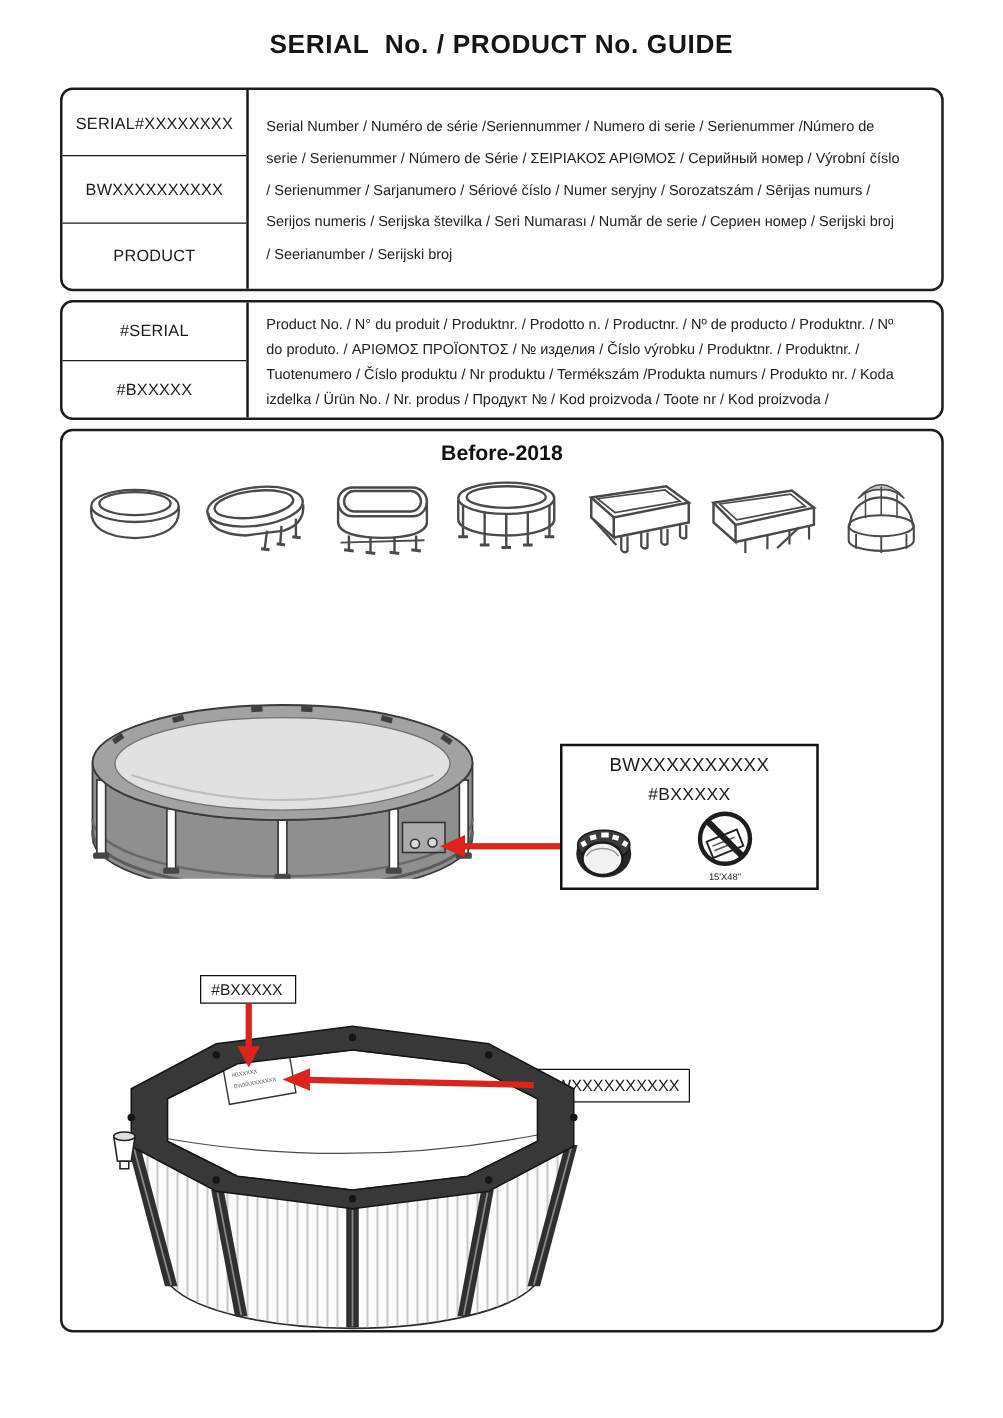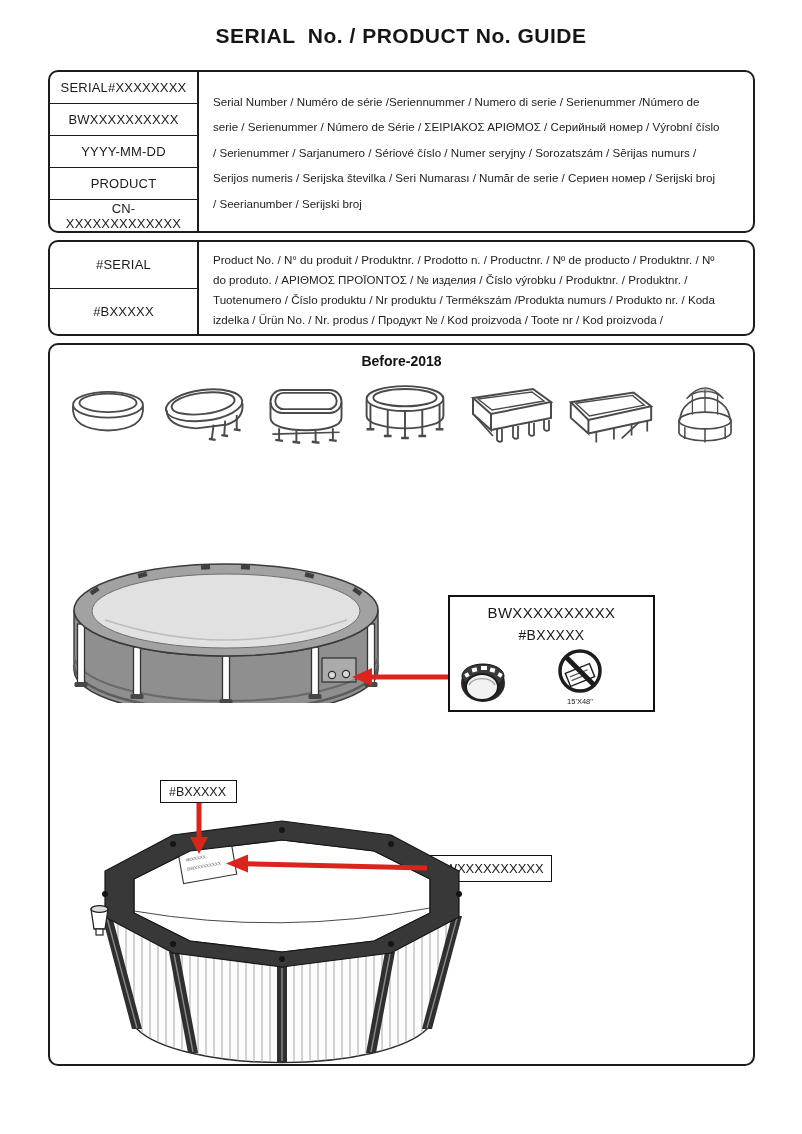--- a/index.html
+++ b/index.html
@@ -14,21 +14,21 @@
             font-size:13px;letter-spacing:.2px;border-bottom:1.5px solid #1c1c1c;padding:0 4px;text-align:center;}
   .codecell:last-child{border-bottom:none;}
   .desccell{flex:1;padding:8px 32px 6px 14px;font-size:11.6px;color:#222;}
   #serialBox{top:70px;height:163px;}
   #serialBox .desccell{line-height:25.5px;display:flex;align-items:center;}
   #productBox{top:240px;height:96px;}
   #productBox .desccell{line-height:20px;display:flex;align-items:flex-start;}
   #diagramBox{position:absolute;left:48px;top:343px;width:707px;height:723px;
               border:2px solid #1c1c1c;border-radius:10px;background:#fff;box-sizing:border-box;}
   .beforeHeading{position:absolute;left:0;top:8px;width:100%;text-align:center;
-                 font-size:14px;font-weight:bold;color:#111;}
+                 font-size:17px;font-weight:bold;color:#111;}
   .iconRow{position:absolute;left:10px;top:28px;width:685px;height:80px;display:flex;
            align-items:center;justify-content:space-between;padding:0 2px;}
   .iconRow svg{display:block;}
   .callout{position:absolute;border:2.5px solid #111;background:#fff;box-sizing:border-box;}
   #stickerCallout{left:398px;top:250px;width:207px;height:117px;}
   #stickerCallout .l1{margin-top:7px;text-align:center;font-size:15px;letter-spacing:.3px;}
   #stickerCallout .l2{margin-top:6px;text-align:center;font-size:14px;letter-spacing:.3px;}
   .sizeText{position:absolute;left:104px;top:100px;width:52px;text-align:center;font-size:7.5px;color:#222;}
   #productLabelBox{left:110px;top:435px;width:77px;height:23px;display:flex;align-items:center;
                    border-width:1.5px;padding-left:8px;font-size:12.5px;}
@@ -41,23 +41,21 @@
 <body>
 
 <div id="page">
 
   <div class="title">SERIAL  No. / PRODUCT No. GUIDE</div>
 
   <div class="rbox" id="serialBox">
     <div class="codecol">
       <div class="codecell">SERIAL#XXXXXXXX</div>
       <div class="codecell">BWXXXXXXXXXX</div>
-      <div class="codecell">YYYY-MM-DD</div>
       <div class="codecell">PRODUCT</div>
-      <div class="codecell">CN-XXXXXXXXXXXXX</div>
     </div>
     <div class="desccell">
       <span>Serial Number / Numéro de série /Seriennummer / Numero di serie / Serienummer /Número de serie / Serienummer / Número de Série / ΣΕΙΡΙΑΚΟΣ ΑΡΙΘΜΟΣ / Серийный номер / Výrobní číslo / Serienummer / Sarjanumero / Sériové číslo / Numer seryjny / Sorozatszám / Sērijas numurs / Serijos numeris / Serijska številka / Seri Numarası / Număr de serie / Сериен номер / Serijski broj / Seerianumber / Serijski broj</span>
     </div>
   </div>
 
   <div class="rbox" id="productBox">
     <div class="codecol">
       <div class="codecell">#SERIAL</div>
       <div class="codecell">#BXXXXX</div>

